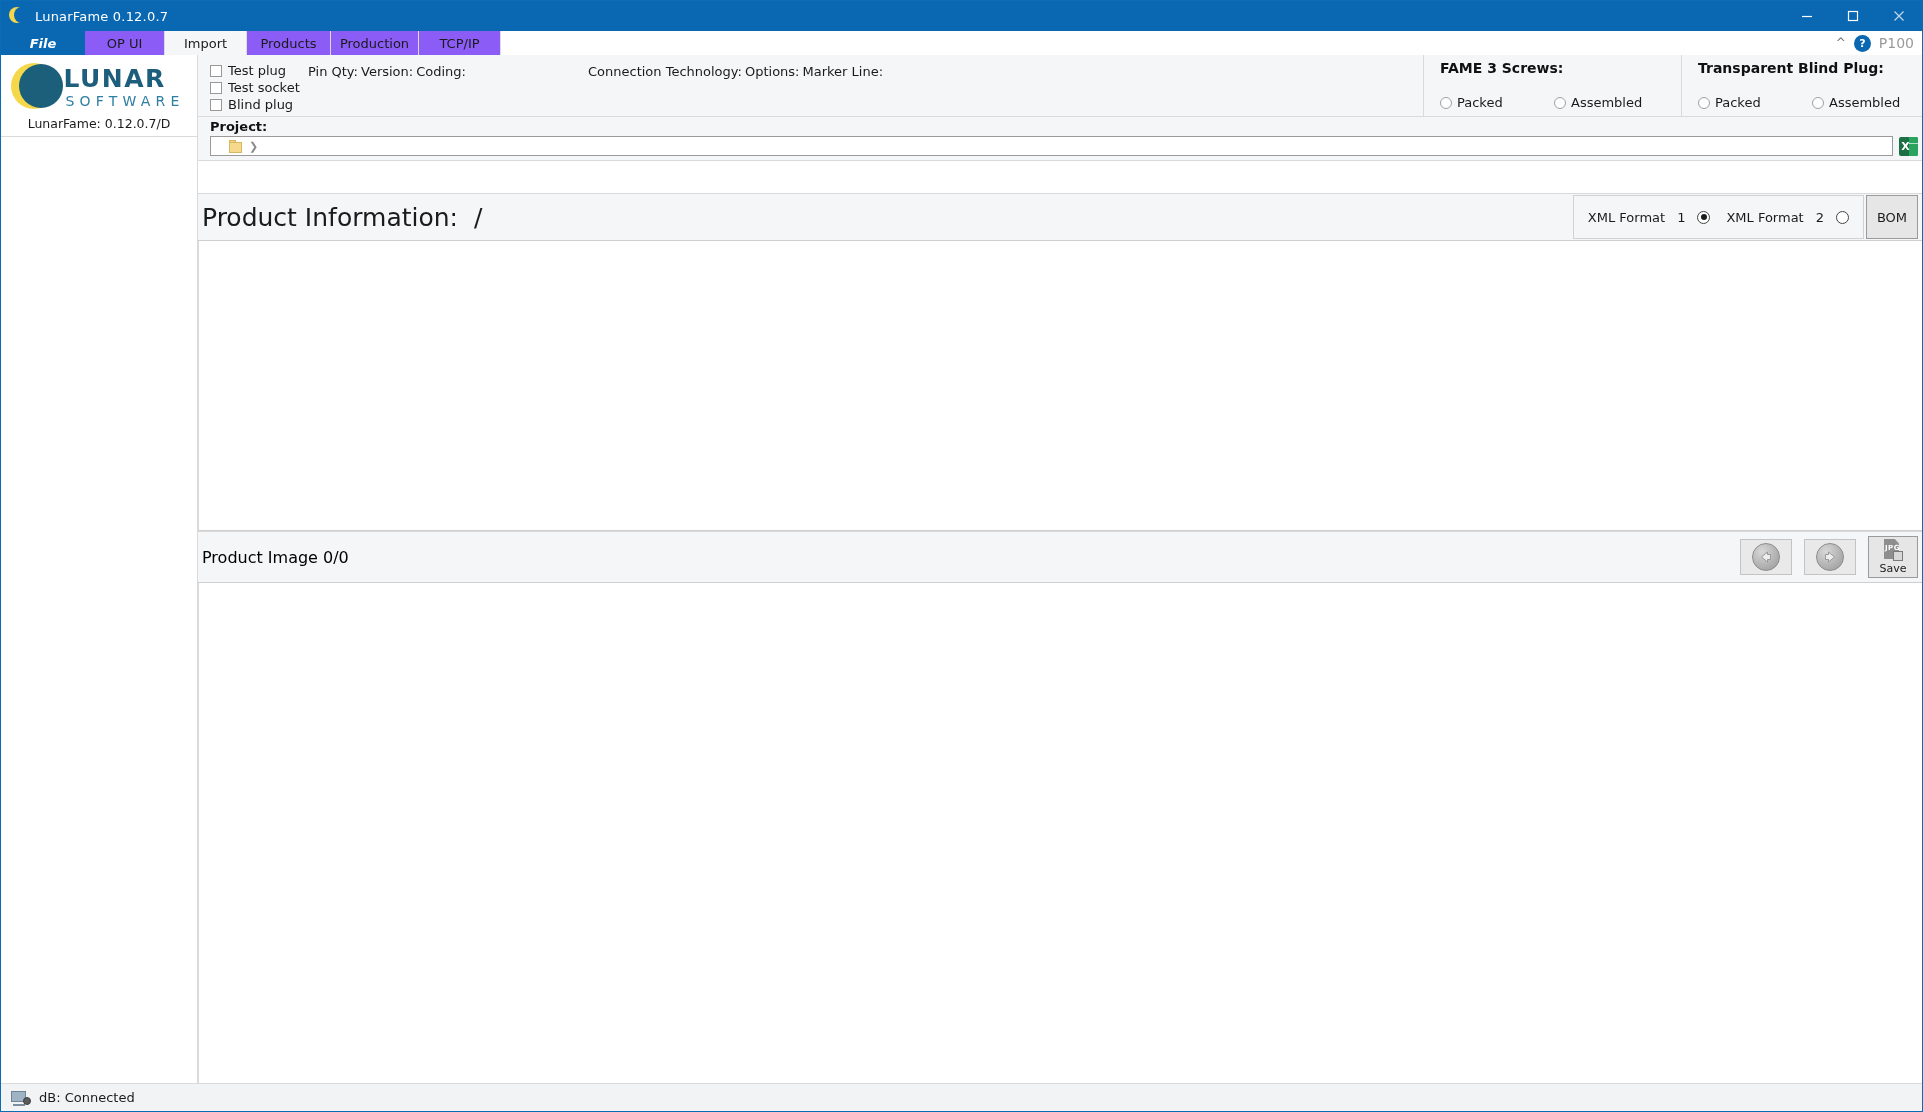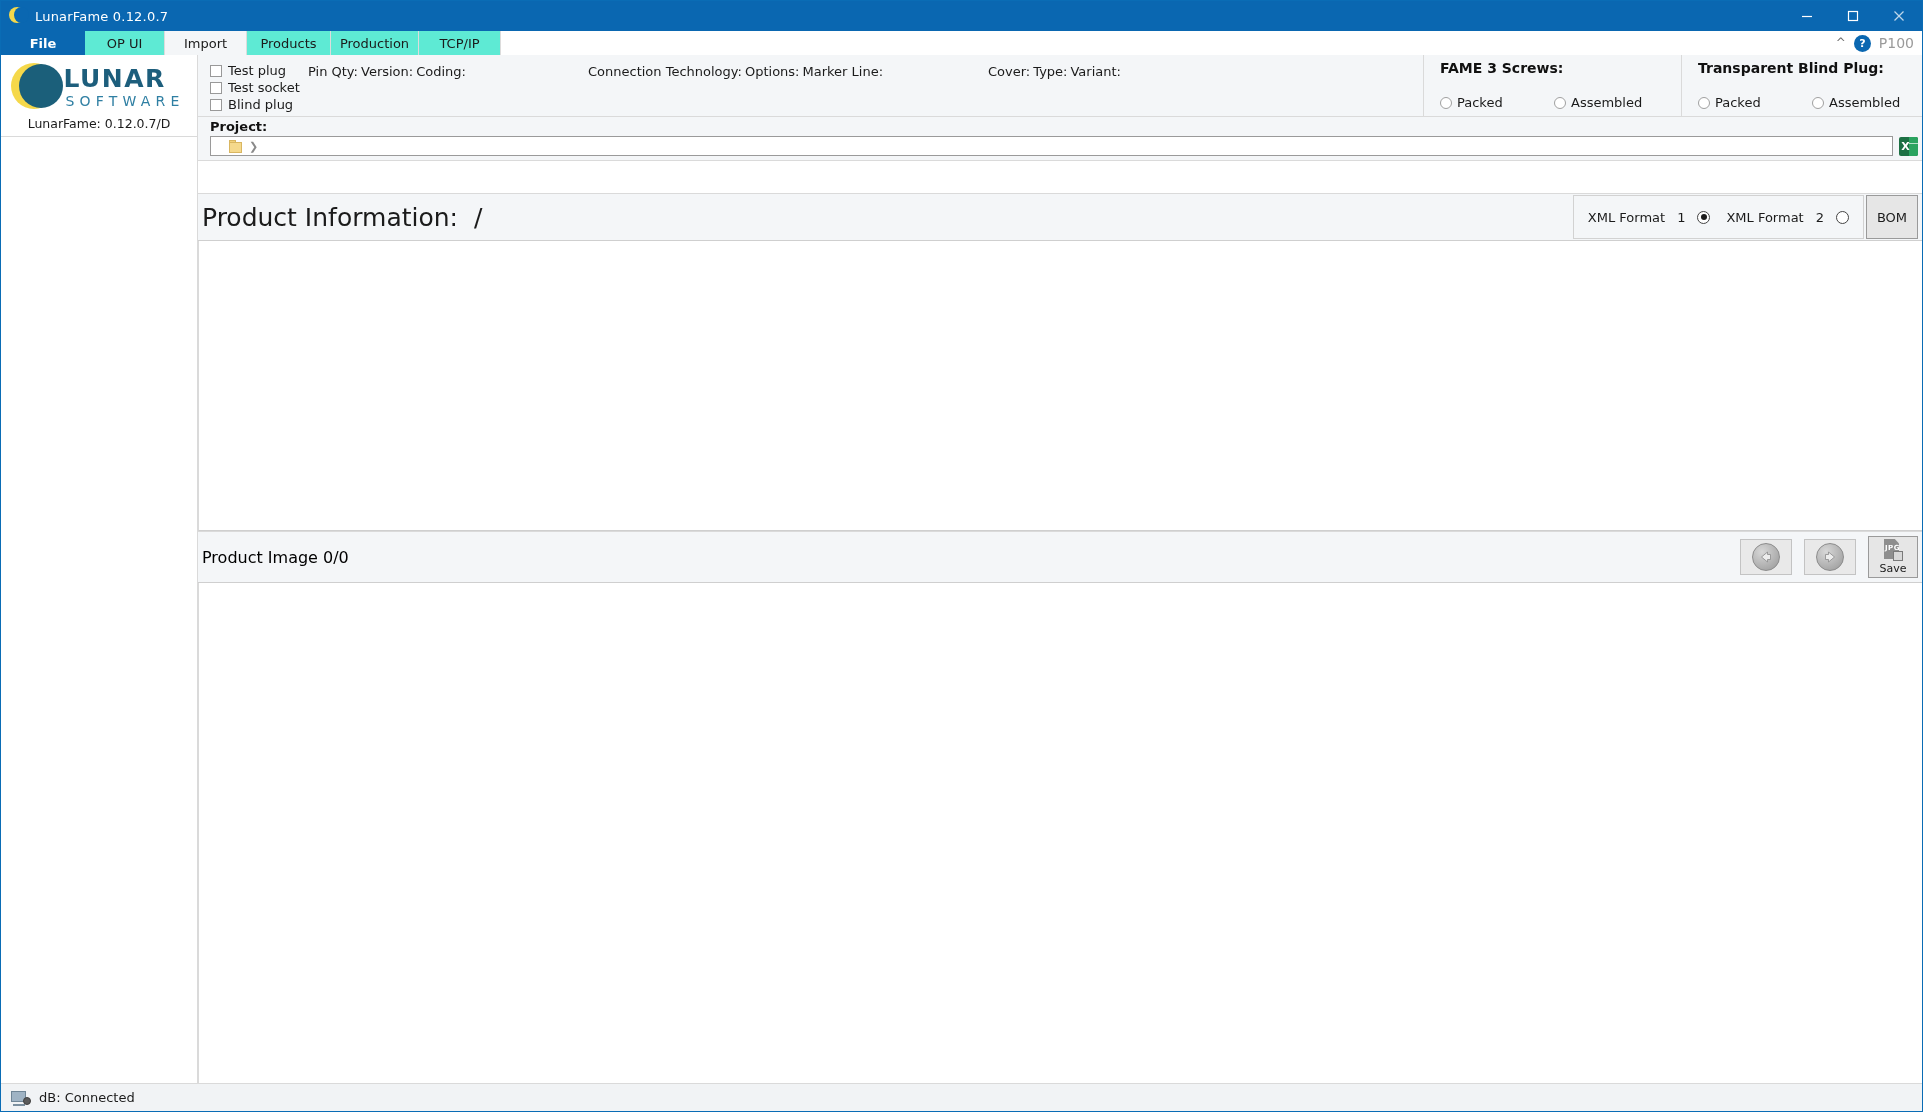--- a/index.html
+++ b/index.html
@@ -65,31 +65,32 @@
     background: #ffffff;
     display: flex;
     align-items: stretch;
     flex: none;
     position: relative;
   }
   .tab {
     display: flex; align-items: center; justify-content: center;
     font-size: 13px;
     color: #1b1b1b;
-    background: #5eead4;
+    background: #8b5cf6;
     border-right: 1px solid #dcdcdc;
     padding: 0 6px;
     flex: none;
   }
   .tab.file {
     width: 84px;
     background: #0a67b1;
     color: #ffffff;
     font-weight: bold;
     border-right: none;
+    font-style: italic;
   }
   .tab.opui     { width: 80px; }
   .tab.import   { width: 82px; background: #f4f6f8; }
   .tab.products { width: 84px; }
   .tab.production { width: 88px; }
   .tab.tcpip    { width: 82px; }
   .tabstrip .tail {
     flex: 1 1 auto;
     display: flex; align-items: center; justify-content: flex-end;
     gap: 8px;
@@ -512,25 +513,20 @@
             <div>Version:</div>
             <div>Coding:</div>
           </div>
 
           <div class="lab-col c2">
             <div>Connection Technology:</div>
             <div>Options:</div>
             <div>Marker Line:</div>
           </div>
 
-          <div class="lab-col c3">
-            <div>Cover:</div>
-            <div>Type:</div>
-            <div>Variant:</div>
-          </div>
         </div>
 
         <div class="group-panel fame">
           <div class="group-title">FAME 3 Screws:</div>
           <div class="radio-row">
             <div class="radio-item">
               <span class="radio-circle"></span>
               <span class="radio-label">Packed</span>
             </div>
             <div class="radio-item">

